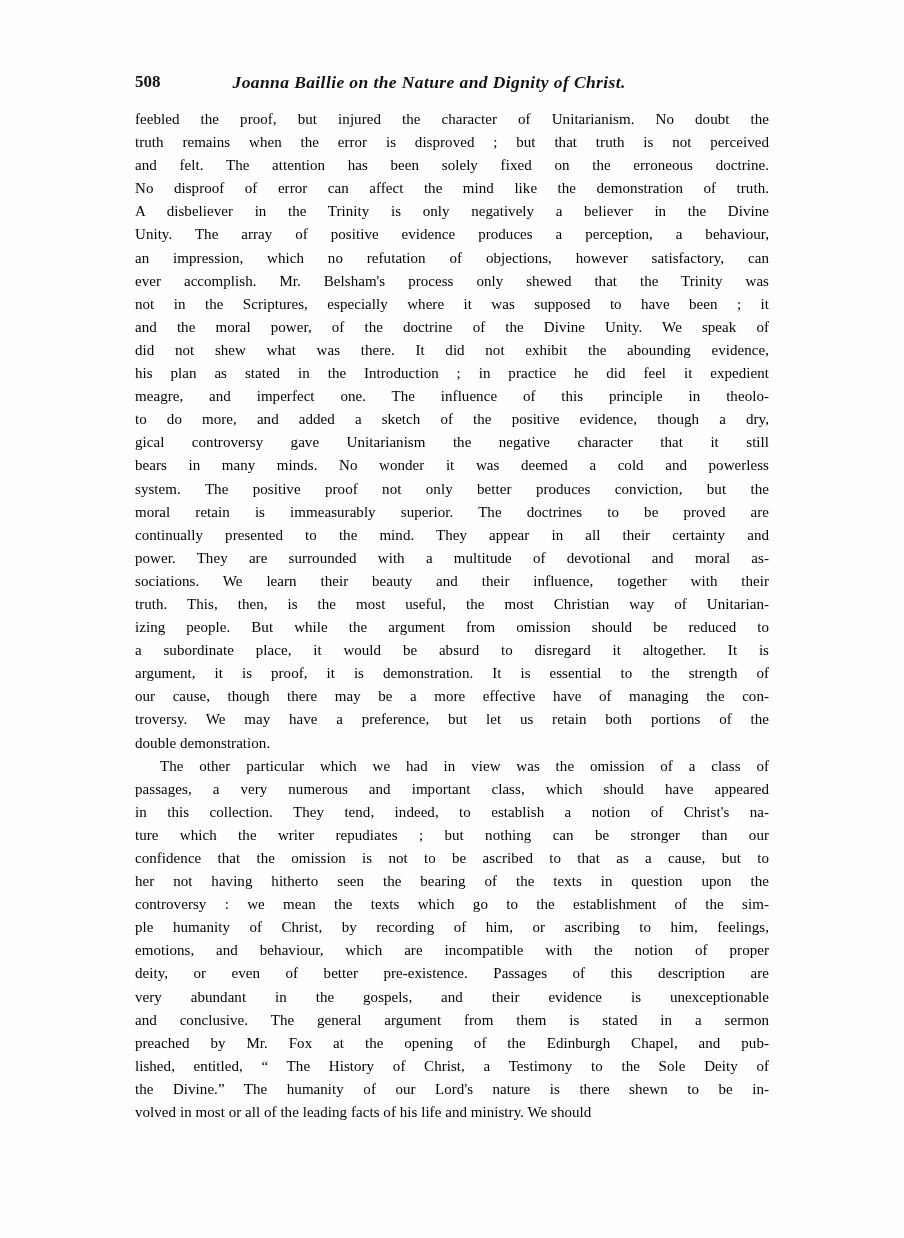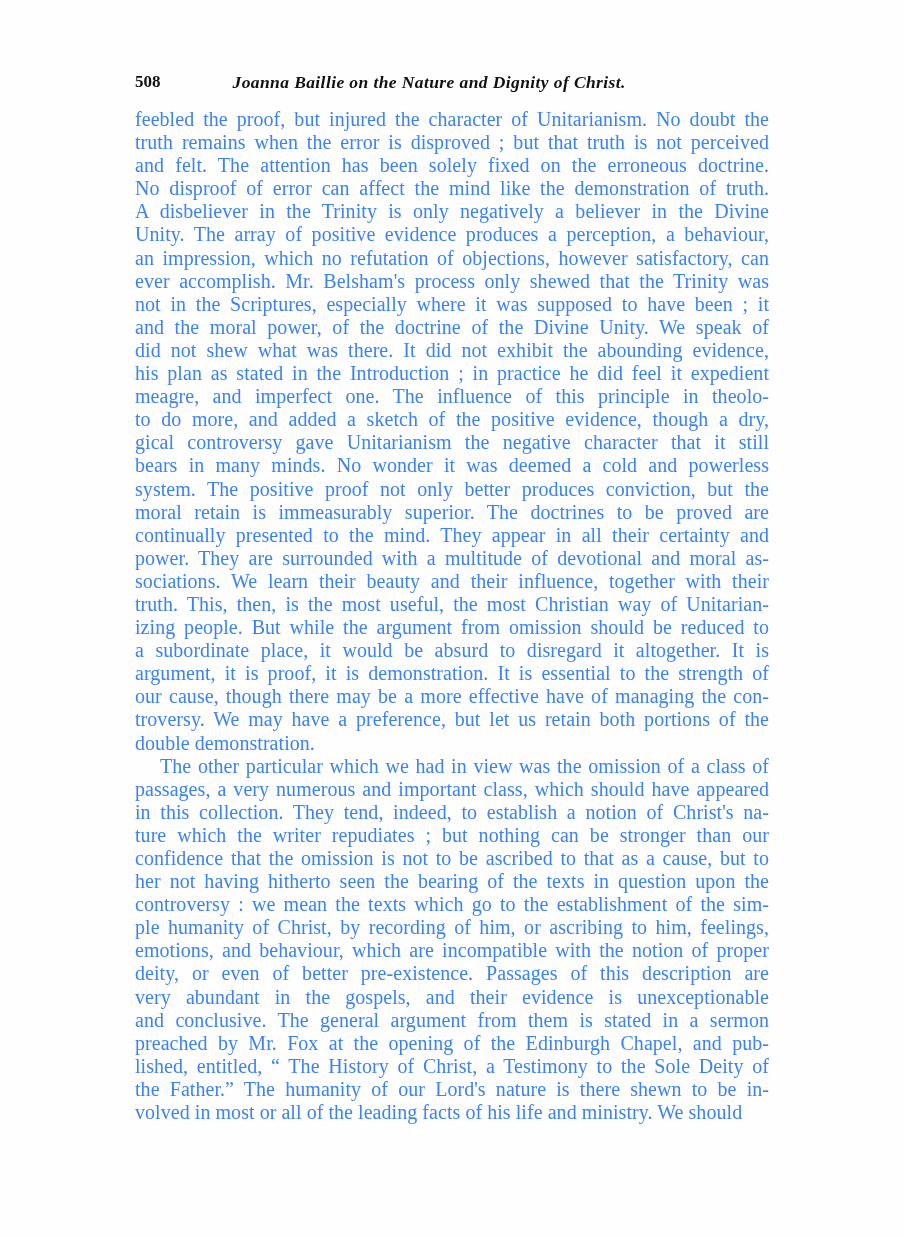--- a/index.html
+++ b/index.html
@@ -49,23 +49,23 @@
   .textblock {
     position: absolute;
     left: 135px;
     top: 108px;
     width: 634px;
   }
   .ln {
     display: block;
     height: 23.1px;
     line-height: 23.1px;
-    font-size: 20px;
+    font-size: 15px;
     white-space: nowrap;
-    color: #3b82f6;
+    color: #000000;
     letter-spacing: 0.05px;
   }
   
   .ln > span.j {
     display: inline-block;
     width: 100%;
     text-align: justify;
     text-align-last: justify;
     white-space: normal;
   }
@@ -122,17 +122,17 @@
       <div class="ln"><span class="j">confidence that the omission is not to be ascribed to that as a cause, but to</span></div>
       <div class="ln"><span class="j">her not having hitherto seen the bearing of the texts in question upon the</span></div>
       <div class="ln"><span class="j">controversy : we mean the texts which go to the establishment of the sim-</span></div>
       <div class="ln"><span class="j">ple humanity of Christ, by recording of him, or ascribing to him, feelings,</span></div>
       <div class="ln"><span class="j">emotions, and behaviour, which are incompatible with the notion of proper</span></div>
       <div class="ln"><span class="j">deity, or even of better pre-existence.   Passages of this description are</span></div>
       <div class="ln"><span class="j">very abundant in the gospels, and their evidence is unexceptionable</span></div>
       <div class="ln"><span class="j">and conclusive.   The general argument from them is stated in a sermon</span></div>
       <div class="ln"><span class="j">preached by Mr. Fox at the opening of the Edinburgh Chapel, and pub-</span></div>
       <div class="ln"><span class="j">lished, entitled, “ The History of Christ, a Testimony to the Sole Deity of</span></div>
-      <div class="ln"><span class="j">the Father.”  The humanity of our Lord's nature is there shewn to be in-</span></div>
+      <div class="ln"><span class="j">the Divine.”  The humanity of our Lord's nature is there shewn to be in-</span></div>
       <div class="ln last"><span class="j">volved in most or all of the leading facts of his life and ministry.  We should</span></div>
     </div>
 
 </div>
 
 </body></html>

